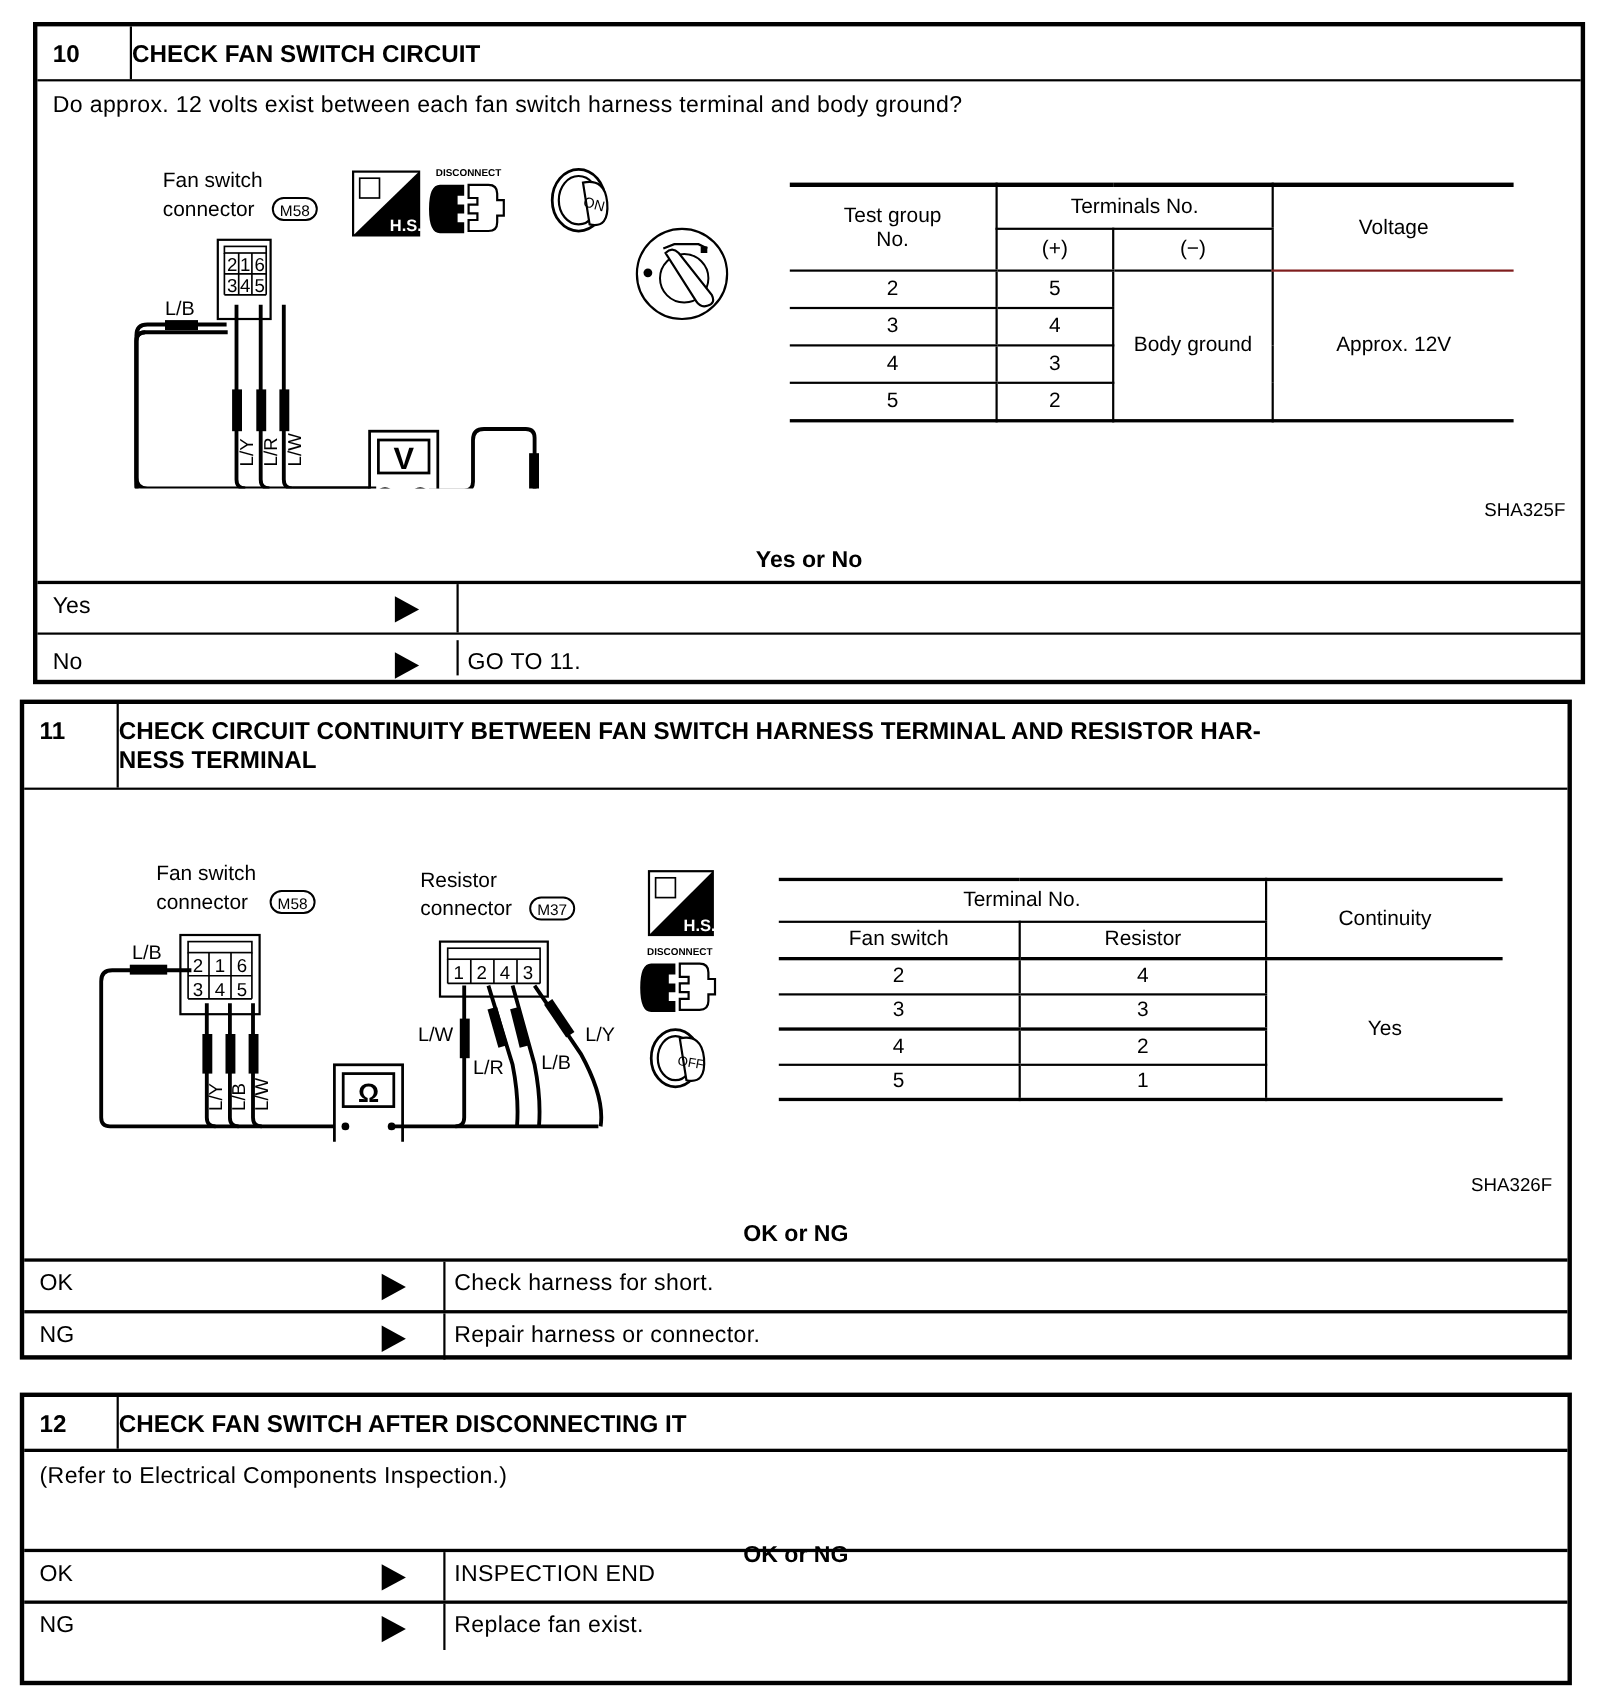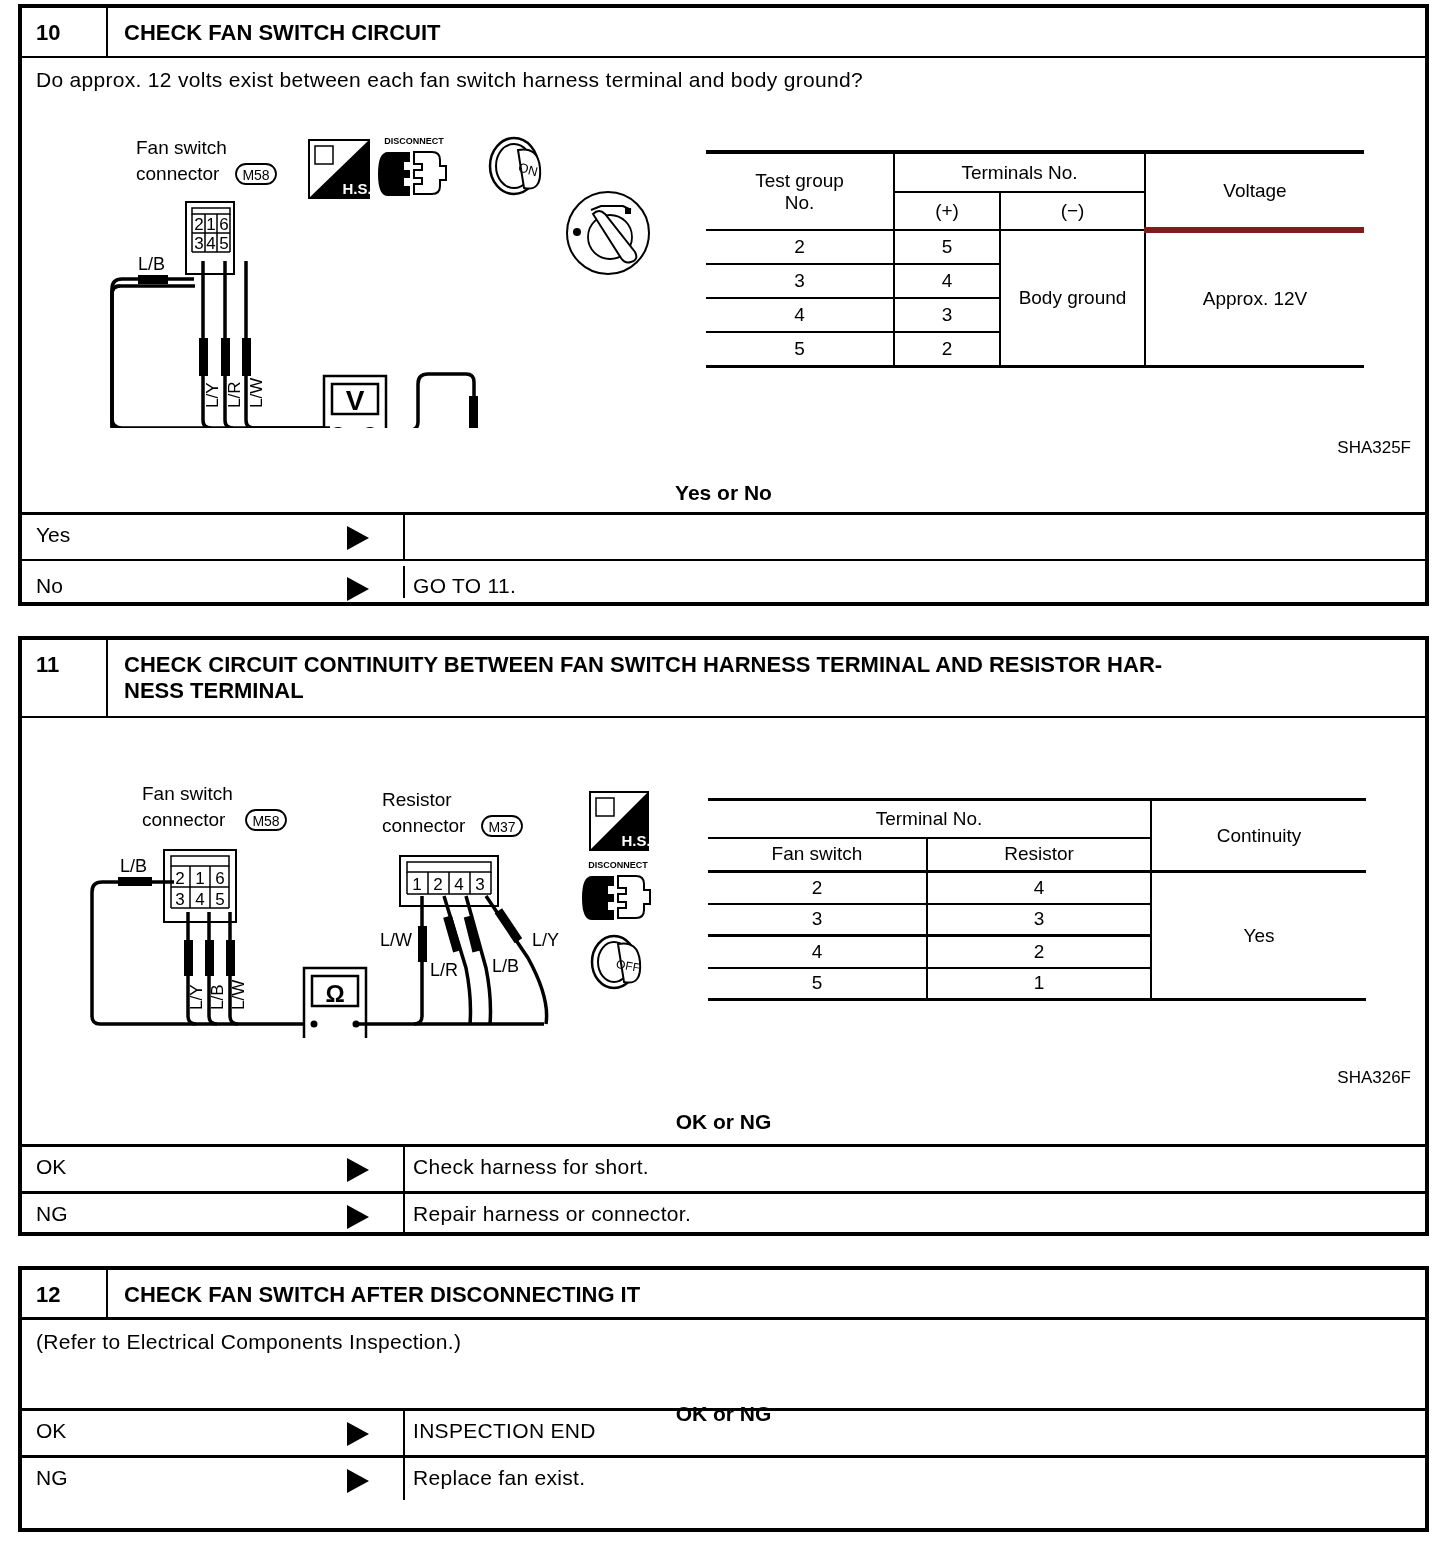--- a/index.html
+++ b/index.html
@@ -1,38 +1,38 @@
 <!DOCTYPE html>
 <html><head>
 <meta charset="utf-8">
 <style>
   html, body { margin: 0; padding: 0; background: #ffffff; }
   body { width: 1456px; height: 1544px; position: relative; font-family: "Liberation Sans", sans-serif; color: #000; overflow: hidden; }
   .sec { position: absolute; left: 18px; width: 1403px; border: 4px solid #000; box-sizing: content-box; }
   .hdr { position: relative; border-bottom: 2px solid #000; display: flex; }
   .hdr .num { width: 86px; border-right: 2px solid #000; font-weight: bold; font-size: 22px; padding: 12px 0 0 14px; box-sizing: border-box; }
-  .hdr .title { flex: 1; font-weight: bold; font-size: 22px; padding: 12px 8px 0 16px; line-height: 26px; box-sizing: border-box; }
+  .hdr .title { flex: 1; font-weight: bold; font-size: 22px; padding: 12px 8px 0 0; line-height: 26px; box-sizing: border-box; }
   .body { position: relative; }
   .q { position: absolute; left: 14px; top: 10px; font-size: 21px; letter-spacing: 0.3px; }
   .code { position: absolute; right: 14px; font-size: 17px; }
   .verdict { position: absolute; left: 0; right: 0; text-align: center; font-weight: bold; font-size: 21px; }
   .row { display: flex; height: 44px; border-top: 2px solid #000; }
   .row.first { border-top: 3px solid #000; }
   .row .res { width: 383px; border-right: 2px solid #000; position: relative; font-size: 21px; padding: 8px 0 0 14px; box-sizing: border-box; }
   .row .res .arrow { position: absolute; left: 325px; top: 11px; width: 0; height: 0; border-top: 12px solid transparent; border-bottom: 12px solid transparent; border-left: 22px solid #000; }
   .row .act { flex: 1; font-size: 21px; padding: 8px 0 0 8px; box-sizing: border-box; letter-spacing: 0.3px; }
   svg text { font-family: "Liberation Sans", sans-serif; }
   table.spec { position: absolute; border-collapse: collapse; font-size: 19px; text-align: center; }
   table.spec td { border-left: 2px solid #000; padding: 0; }
   table.spec td:first-child { border-left: none; }
 </style>
 </head>
 <body>
 
-<div class="sec" style="top:4px; height:594px;">
+<div class="sec" style="top:20px; height:594px;margin-left:12px;">
   <div class="hdr" style="height:48px;">
     <div class="num">10</div>
     <div class="title">CHECK FAN SWITCH CIRCUIT</div>
   </div>
   <div class="body" style="height:454px;">
     <div class="q">Do approx. 12 volts exist between each fan switch harness terminal and body ground?</div>
 
     <svg style="position:absolute; left:50px; top:70px;" width="560" height="300" viewBox="0 0 560 300">
       <text x="64" y="26" font-size="19">Fan switch</text>
       <text x="64" y="52" font-size="19">connector</text>
@@ -131,21 +131,21 @@
           <col style="width:145px">
           <col>
         </colgroup>
       <tbody>
           <tr style="height:40px;">
         <td rowspan="2" style="border-bottom:2px solid #000;">
           <div>Test group</div>
           <div>No.</div>
         </td>
         <td colspan="2" style="border-bottom:2px solid #000;">Terminals No.</td>
-        <td rowspan="2" style="border-bottom:6px solid #7f1d1d;">Voltage</td>
+        <td rowspan="2" style="border-bottom:2px solid #7f1d1d;">Voltage</td>
       </tr>
       <tr style="height:38px;">
         <td style="border-left:2px solid #000; border-bottom:2px solid #000;">(+)</td>
         <td style="border-bottom:2px solid #000;">(−)</td>
       </tr>
       <tr style="height:34px;">
         <td style="border-bottom:2px solid #000;">2</td>
         <td style="border-bottom:2px solid #000;">5</td>
         <td rowspan="4">Body ground</td>
         <td rowspan="4">Approx. 12V</td>

